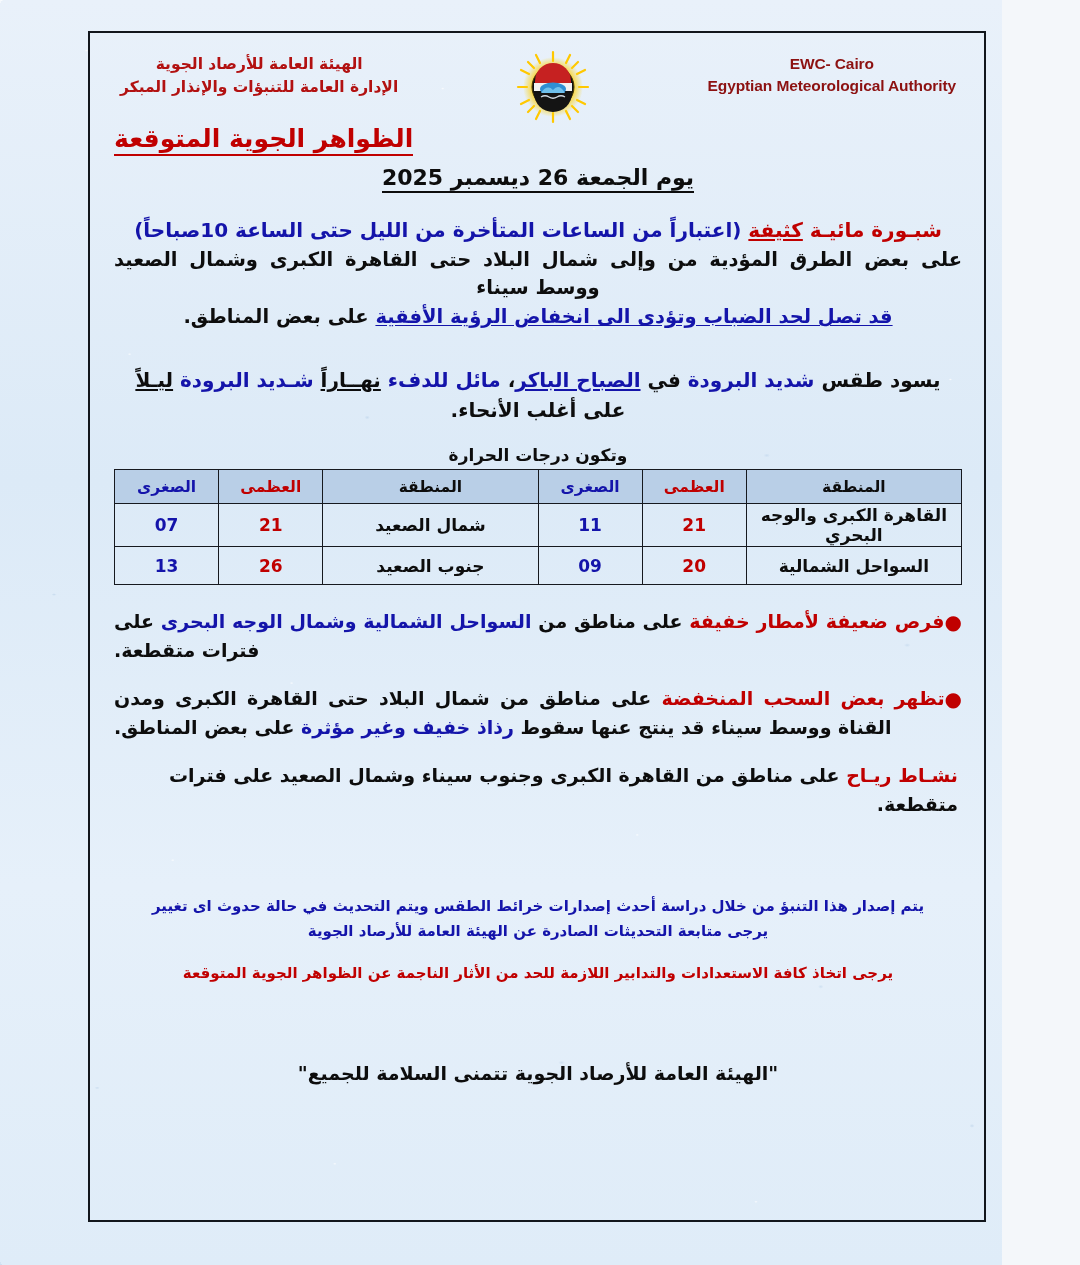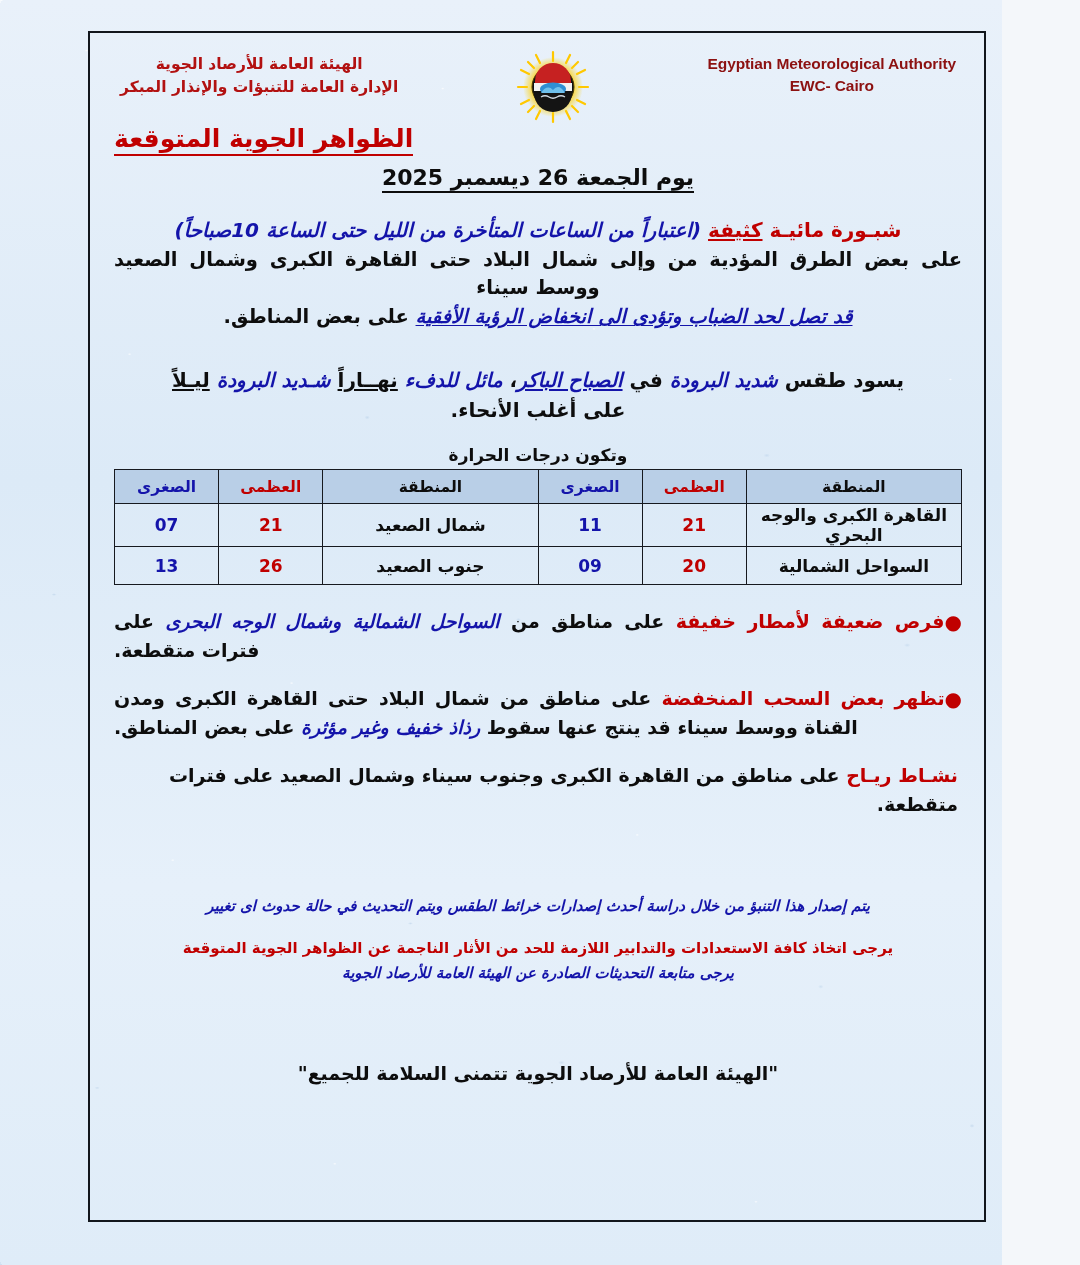--- a/index.html
+++ b/index.html
@@ -162,21 +162,21 @@
     line-height: 1.48;
     color: #0d0d0d;
     text-align: center;
     direction: rtl;
   }
   .para.just {
     text-align: justify;
     text-align-last: center;
   }
   .red { color: #c00000; }
-  .blue { color: #1414aa; font-style: italic; }
+  .blue { color: #1414aa; }
   .blk { color: #0d0d0d; }
   .u { text-decoration: underline; text-underline-offset: 2px; }
 
   #block-fog { margin-top: 26px; font-size: 19.5px; }
   #block-fog .l1 { font-size: 20px; }
   #block-cold { margin-top: 34px; font-size: 20px; text-align: center; }
 
   
   .table-caption {
     text-align: center;
@@ -278,22 +278,22 @@
 
   <div id="right-margin"></div>
 
   <div id="frame"></div>
 
   <div id="content">
 
     <div class="header-band">
 
       <div class="hdr-en">
+        <div>EWC- Cairo</div>
         <div>Egyptian Meteorological Authority</div>
-        <div>EWC- Cairo</div>
       </div>
 
       <div class="logo-wrap">
         <svg width="74" height="74" viewBox="0 0 74 74">
           <defs>
             <radialGradient id="glow" cx="50%" cy="50%" r="50%">
               <stop offset="42%" stop-color="#ffd400" stop-opacity="1"></stop>
               <stop offset="66%" stop-color="#ffcf17" stop-opacity=".85"></stop>
               <stop offset="100%" stop-color="#ffd400" stop-opacity="0"></stop>
             </radialGradient>
@@ -442,20 +442,20 @@
       </div>
 
       <div id="block-wind">
         <span class="red">نشـاط ريـاح</span>
         <span class="blk">على مناطق من القاهرة الكبرى وجنوب سيناء وشمال الصعيد على فترات متقطعة.</span>
       </div>
     </div>
 
     <div class="footer-notes">
       <div class="note blue">يتم إصدار هذا التنبؤ من خلال دراسة أحدث إصدارات خرائط الطقس ويتم التحديث في حالة حدوث اى تغيير</div>
+      <div class="note blue">يرجى متابعة التحديثات الصادرة عن الهيئة العامة للأرصاد الجوية</div>
       <div class="note red">يرجى اتخاذ كافة الاستعدادات والتدابير اللازمة للحد من الأثار الناجمة عن الظواهر الجوية المتوقعة</div>
-      <div class="note blue">يرجى متابعة التحديثات الصادرة عن الهيئة العامة للأرصاد الجوية</div>
     </div>
 
     <div class="closing">"الهيئة العامة للأرصاد الجوية تتمنى السلامة للجميع"</div>
 
   </div>
 </div>
 
 </body></html>

